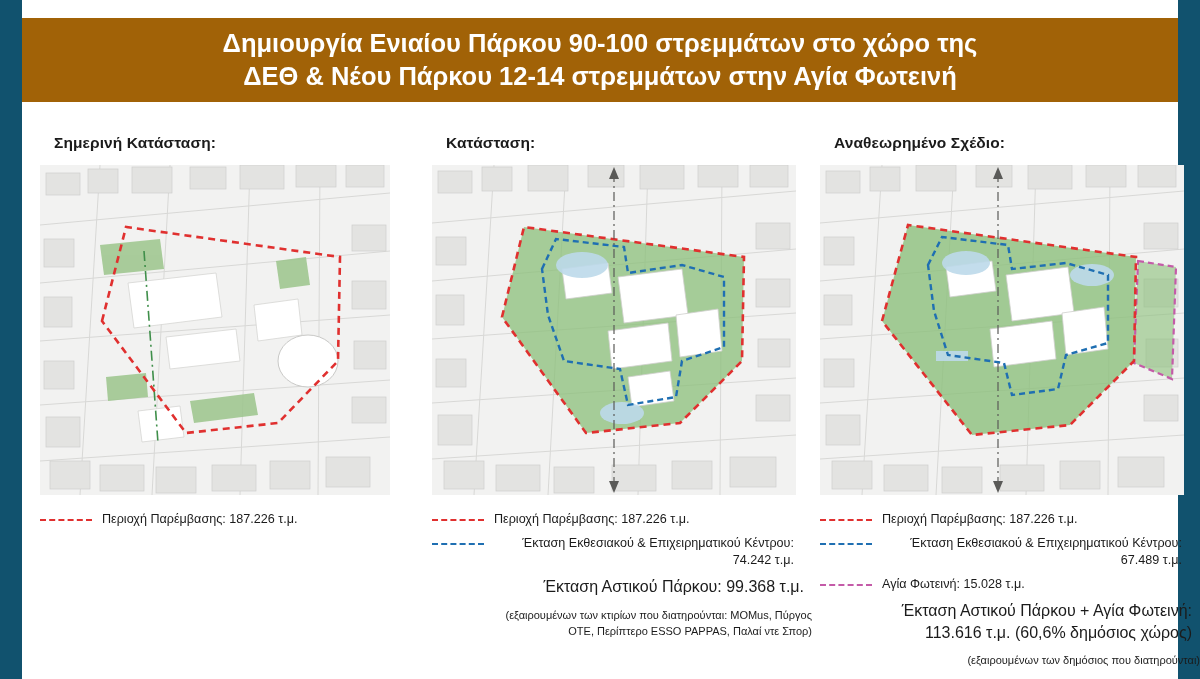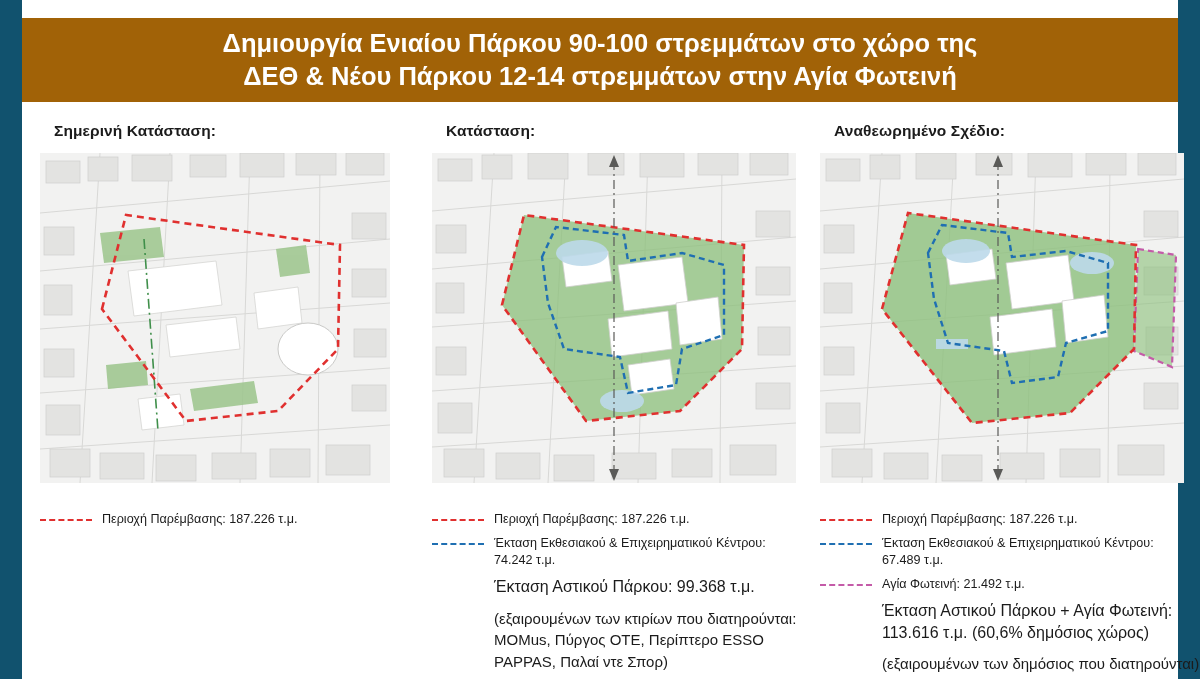--- a/index.html
+++ b/index.html
@@ -44,21 +44,21 @@
     font-size: 25.5px;
     font-weight: bold;
     line-height: 1.28;
     text-align: center;
     white-space: nowrap;
   }
 
   
   .columns {
     position: absolute;
-    left: 0; top: 106px;
+    left: 0; top: 118px;
     width: 980px;
     height: 560px;
     display: flex;
   }
   .col {
     position: relative;
     flex: 1 1 0;
     padding-left: 12px;
   }
   .col-1 { padding-left: 40px; }
@@ -80,22 +80,23 @@
     width: 364px;
     height: 330px;
     background: #f2f2f1;
     overflow: hidden;
   }
   .col-1 .map-wrap { width: 350px; }
   .map-svg { display: block; width: 100%; height: 100%; }
 
   
   .legend {
-    margin-top: 28px;
+    margin-top: 16px;
     width: 380px;
+    text-align: right;
   }
   .legend-row {
     display: flex;
     align-items: flex-start;
     margin-bottom: 7px;
   }
   .legend-swatch {
     flex: 0 0 auto;
     width: 52px;
     height: 13px;
@@ -112,21 +113,21 @@
   }
   .legend-swatch.blue i { border-top-color: #1f6fb2; }
   .legend-swatch.magenta i { border-top-color: #c45ba8; }
   .legend-label {
     font-size: 12.6px;
     color: #1b1b1b;
     line-height: 1.35;
     max-width: 300px;
   }
   .legend-note {
-    font-size: 15px;
+    font-size: 11px;
     color: #1b1b1b;
     line-height: 1.45;
     margin-left: 62px;
     max-width: 320px;
   }
   .legend-strong {
     font-weight: normal;
   }
   .legend-plain-row {
     margin-left: 62px;
@@ -382,21 +383,21 @@
         <div class="legend-row">
           <span class="legend-swatch blue">
               <i></i>
             </span>
           <span class="legend-label">Έκταση Εκθεσιακού &amp; Επιχειρηματικού Κέντρου: 67.489 τ.μ.</span>
         </div>
         <div class="legend-row">
           <span class="legend-swatch magenta">
               <i></i>
             </span>
-          <span class="legend-label">Αγία Φωτεινή: 21.492 τ.μ.</span>
+          <span class="legend-label">Αγία Φωτεινή: 15.028 τ.μ.</span>
         </div>
         <div class="legend-plain-row legend-strong">Έκταση Αστικού Πάρκου + Αγία Φωτεινή: 113.616 τ.μ. (60,6% δημόσιος χώρος)</div>
         <div class="legend-note gap-top">(εξαιρουμένων των δημόσιος που διατηρούνται)</div>
       </div>
     </div>
 
   </div>
 </div>
 
 </body></html>

